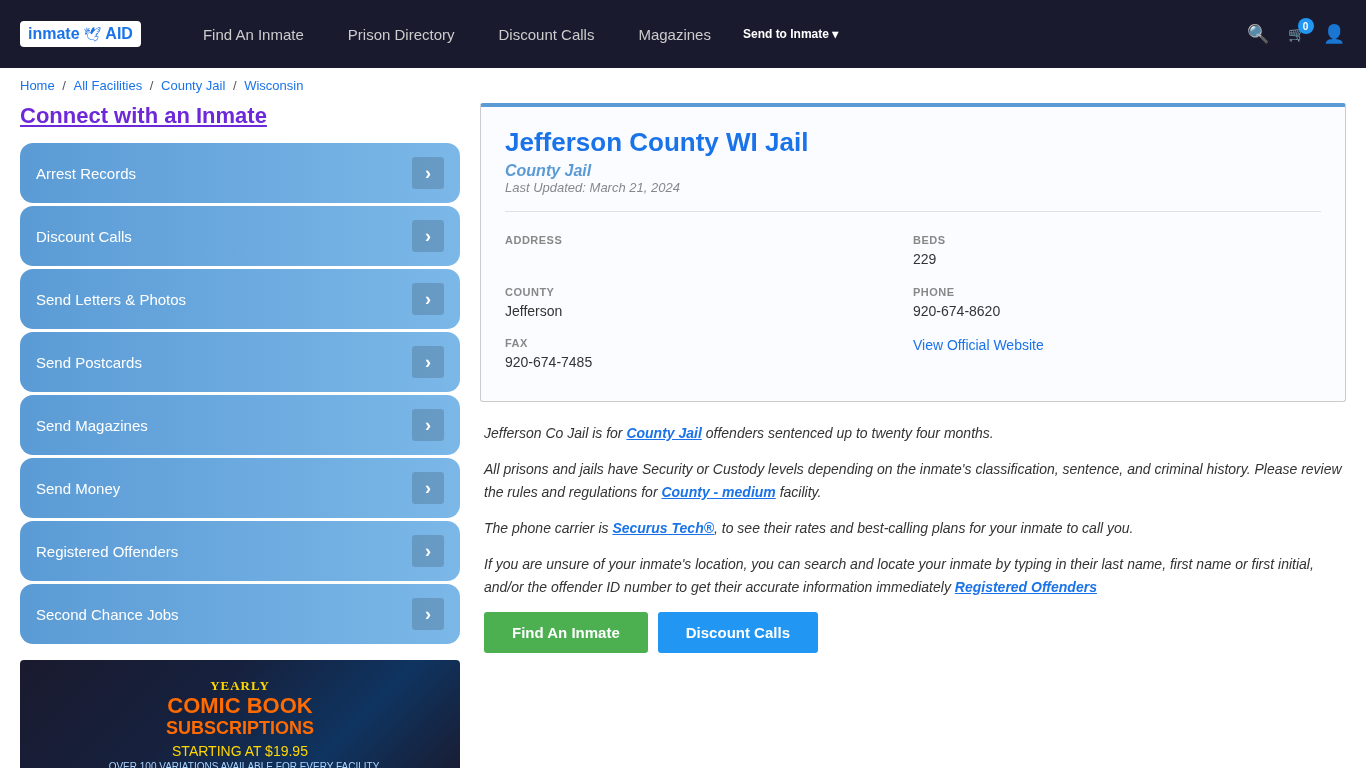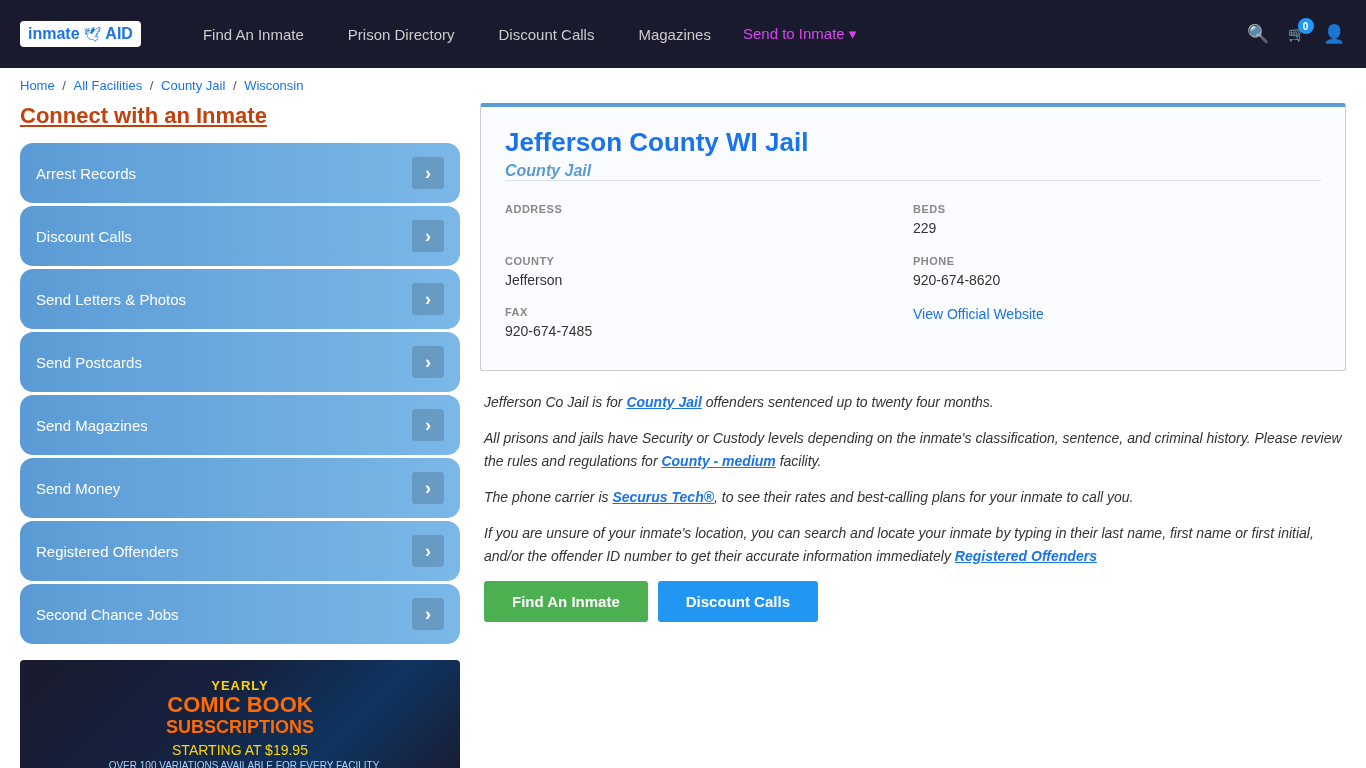--- a/index.html
+++ b/index.html
@@ -64,27 +64,28 @@
       width: 16px;
       height: 16px;
       display: flex;
       align-items: center;
       justify-content: center;
       font-weight: bold;
     }
     .send-inmate-btn {
       background: none;
       border: none;
-      color: #d946ef;
-      font-size: 15px;
+      color: #ffffff;
+      font-size: 12px;
       cursor: pointer;
       display: flex;
       align-items: center;
       gap: 4px;
       padding: 0 10px;
+      font-weight: bold;
     }
 
     
     .breadcrumb {
       padding: 10px 20px;
       font-size: 13px;
     }
     .breadcrumb a { color: #1a73e8; text-decoration: none; }
     .breadcrumb span { color: #555; margin: 0 4px; }
 
@@ -96,21 +97,21 @@
       max-width: 1366px;
     }
 
     
     .sidebar { width: 440px; flex-shrink: 0; }
     .sidebar-title {
       font-size: 22px;
       font-weight: bold;
       text-decoration: underline;
       margin-bottom: 14px;
-      color: #c2410c;
+      color: #6d28d9;
     }
     .sidebar-menu { display: flex; flex-direction: column; gap: 3px; }
     .sidebar-item {
       background: linear-gradient(to right, #5b9bd5, #7bb8e8);
       color: #fff;
       font-size: 15px;
       font-weight: 500;
       padding: 14px 16px;
       display: flex;
       align-items: center;
@@ -137,21 +138,21 @@
       border-radius: 4px;
       padding: 18px 14px;
       color: #fff;
       text-align: center;
       min-height: 95px;
       display: flex;
       flex-direction: column;
       align-items: center;
       justify-content: center;
     }
-    .ad-yearly { color: #ffd700; font-size: 13px; font-weight: bold; letter-spacing: 1px; }
+    .ad-yearly { color: #ffd700; font-size: 13px; font-weight: bold; letter-spacing: 1px; font-family: Liberation Serif, serif; }
     .ad-comic { color: #ff6b00; font-size: 22px; font-weight: 900; line-height: 1.1; text-transform: uppercase; }
     .ad-subs { color: #ff6b00; font-size: 18px; font-weight: 900; text-transform: uppercase; }
     .ad-starting { color: #ffd700; font-size: 14px; margin-top: 4px; }
     .ad-over { color: #aad4ff; font-size: 10px; margin-top: 2px; padding-left: 8px; }
 
     
     .content-area { flex: 1; }
     .facility-card {
       border: 1px solid #ccc;
       border-top: 4px solid #5b9bd5;
@@ -319,20 +320,21 @@
       <div class="ad-subs">SUBSCRIPTIONS</div>
       <div class="ad-starting">STARTING AT $19.95</div>
       <div class="ad-over">OVER 100 VARIATIONS AVAILABLE FOR EVERY FACILITY</div>
     </div>
   </aside>
 
   <main class="content-area">
     <div class="facility-card">
       <h1 class="facility-name">Jefferson County WI Jail</h1>
       <div class="facility-type">County Jail</div>
+      <div class="facility-updated">Last Updated: March 21, 2024</div>
 
       <div class="facility-details">
         <div class="detail-block">
           <div class="detail-label">ADDRESS</div>
         </div>
         <div class="detail-block">
           <div class="detail-label">BEDS</div>
           <div class="detail-value">229</div>
         </div>
         <div class="detail-block">

